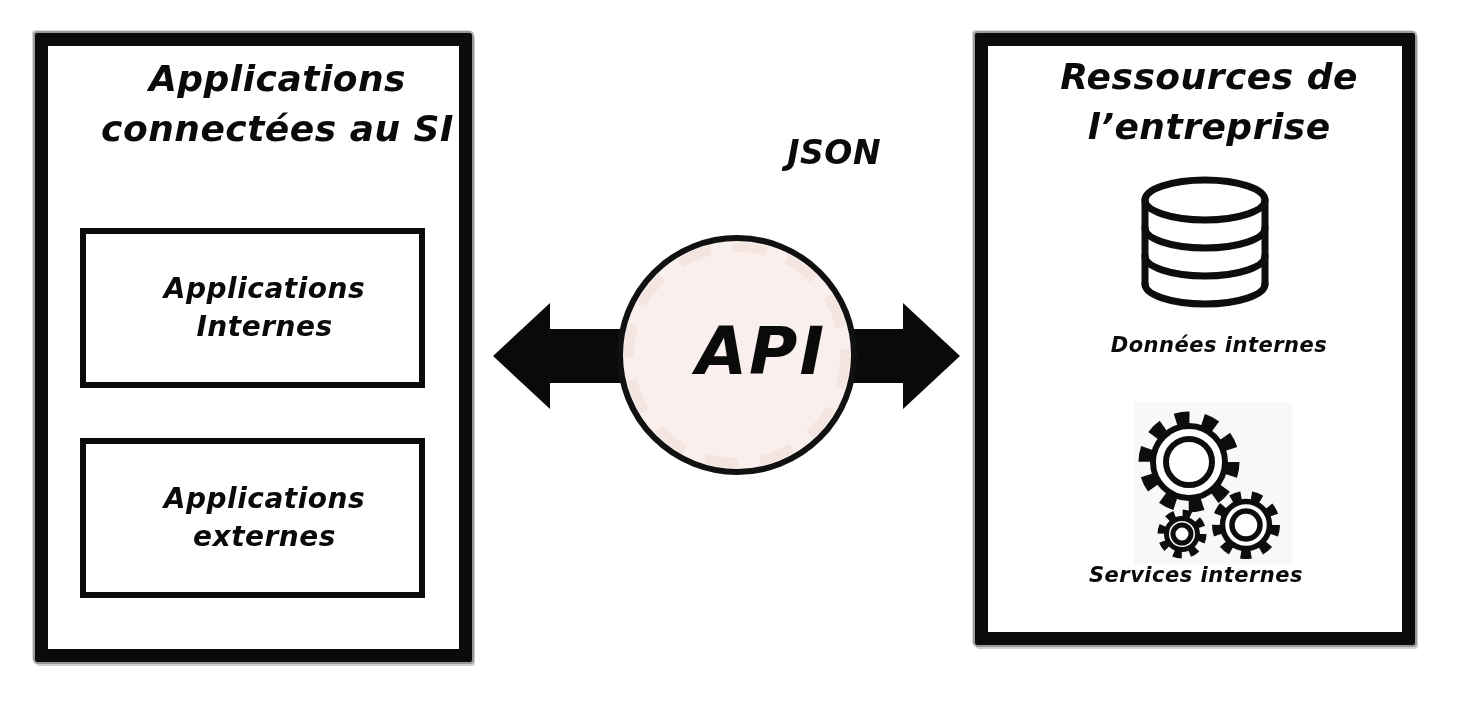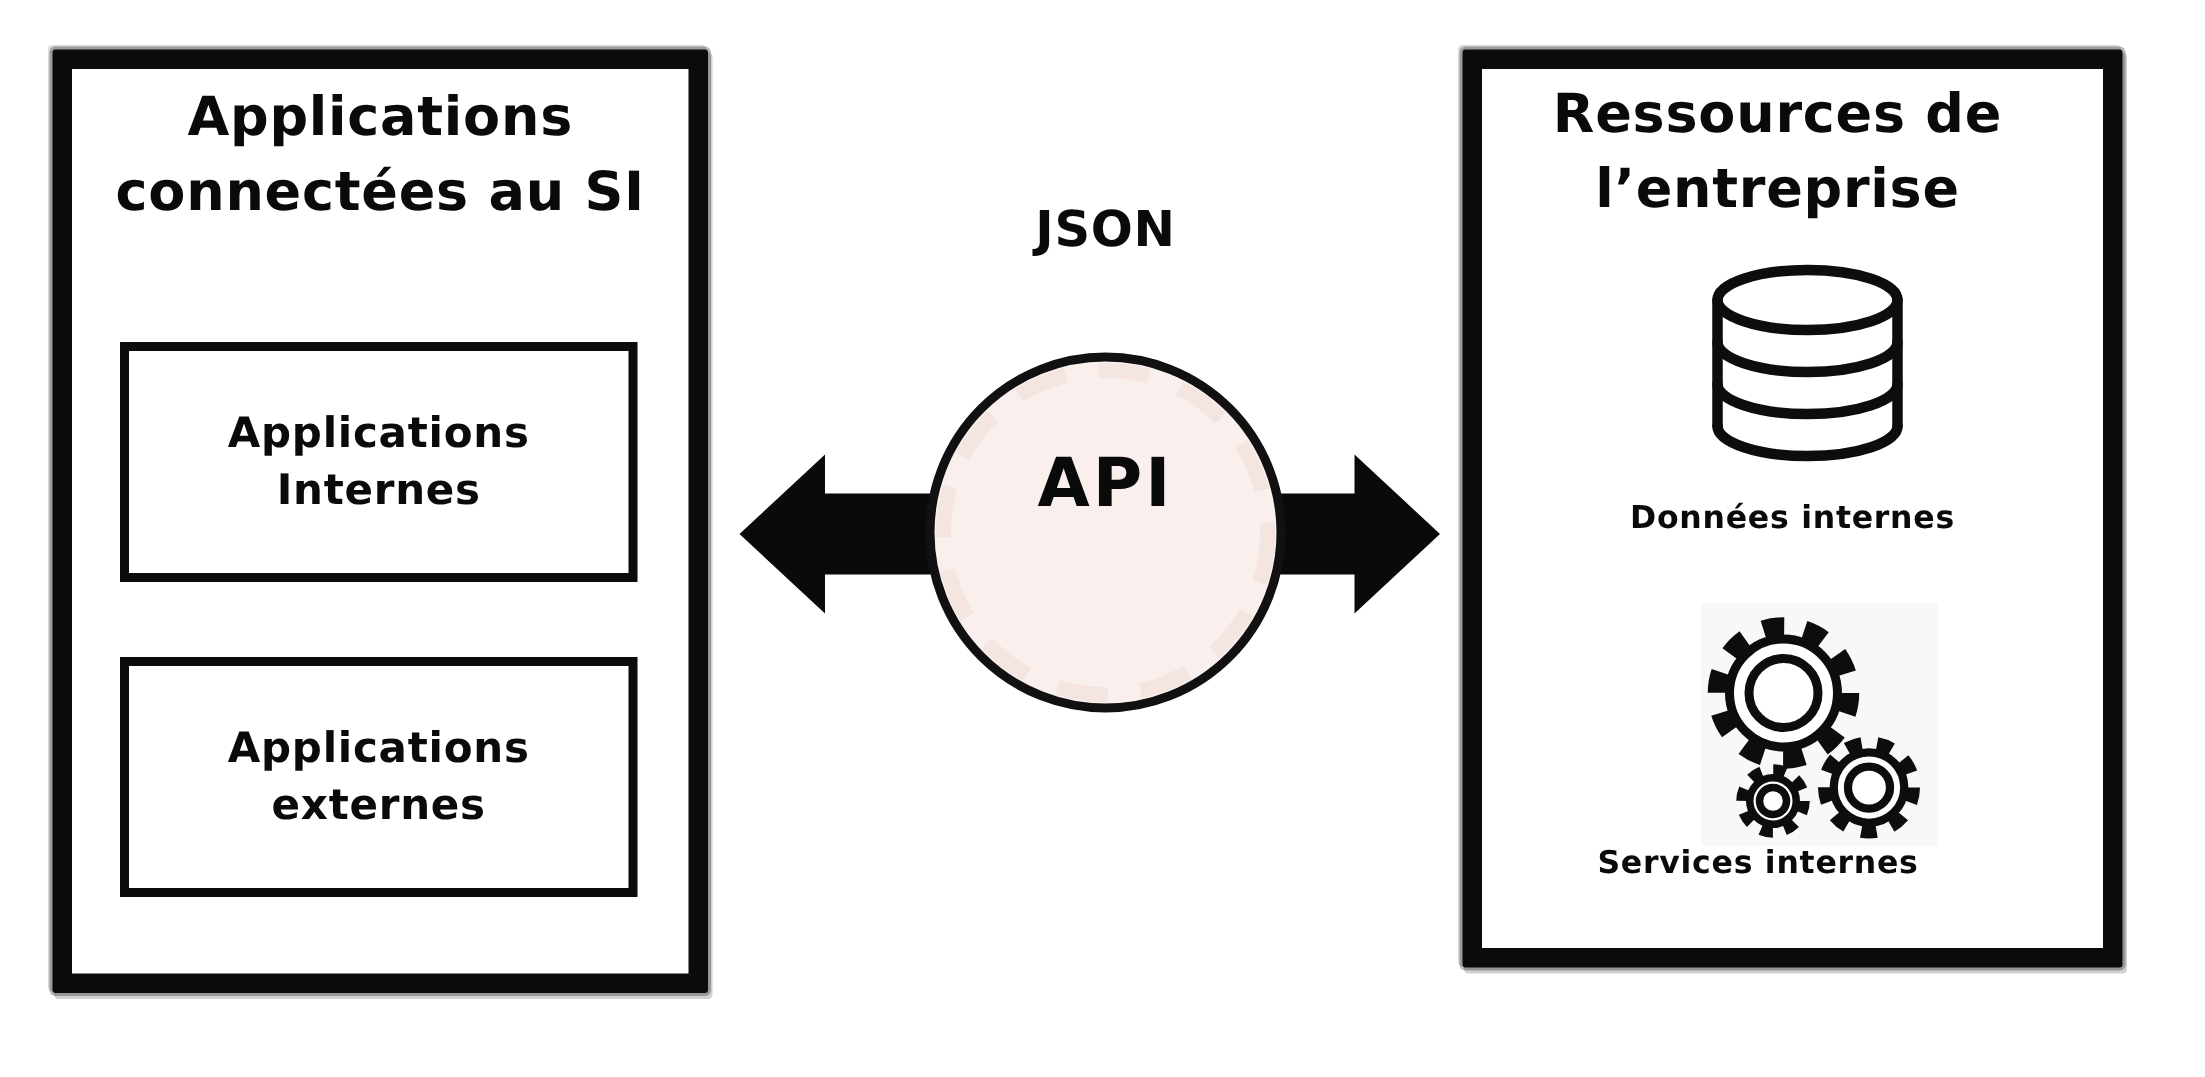--- a/index.html
+++ b/index.html
@@ -27,22 +27,24 @@
       0 0 0 2px rgba(0,0,0,0.28),
       2px 3px 0 1px rgba(0,0,0,0.18),
       -2px -2px 0 1px rgba(0,0,0,0.15),
       inset 0 0 0 5px #ffffff;
     border-radius: 2px;
   }
   .panel-left   { left: 35px;  top: 33px; width: 437px; height: 629px; }
   .panel-right  { left: 975px; top: 33px; width: 440px; height: 612px; }
 
   .hand {
+    font-style: italic;
     font-weight: 700;
     letter-spacing: 0.5px;
+    padding-left: 24px;
   }
   .panel-title {
     text-align: center;
     font-size: 36px;
     line-height: 1.38;
     margin: 0;
   }
   .title-left  { left: 48px;  top: 54px; width: 411px; }
   .title-right { left: 988px; top: 52px; width: 394px; }
 
@@ -55,30 +57,30 @@
     justify-content: center;
     text-align: center;
     font-size: 28px;
     line-height: 1.35;
   }
   .inner-box-1 { left: 80px; top: 228px; width: 345px; height: 160px; }
   .inner-box-2 { left: 80px; top: 438px; width: 345px; height: 160px; }
   .inner-box span { display: block; width: 230px; }
 
   .proto-label {
-    text-align: center;
+    text-align: right;
     font-size: 33px;
   }
   .json-label { left: 617px; top: 133px; width: 240px; }
   .http-label { left: 617px; top: 518px; width: 240px; }
 
   .api-label {
-    left: 637px; top: 295px; width: 200px;
+    left: 637px; top: 313px; width: 200px;
     text-align: center;
-    font-size: 45px;
+    font-size: 66px;
     letter-spacing: 2px;
   }
 
   .item-label {
     text-align: center;
     font-size: 21px;
   }
   .donnees-label  { left: 988px; top: 333px; width: 414px; }
   .services-label { left: 988px; top: 563px; width: 368px; }
 

